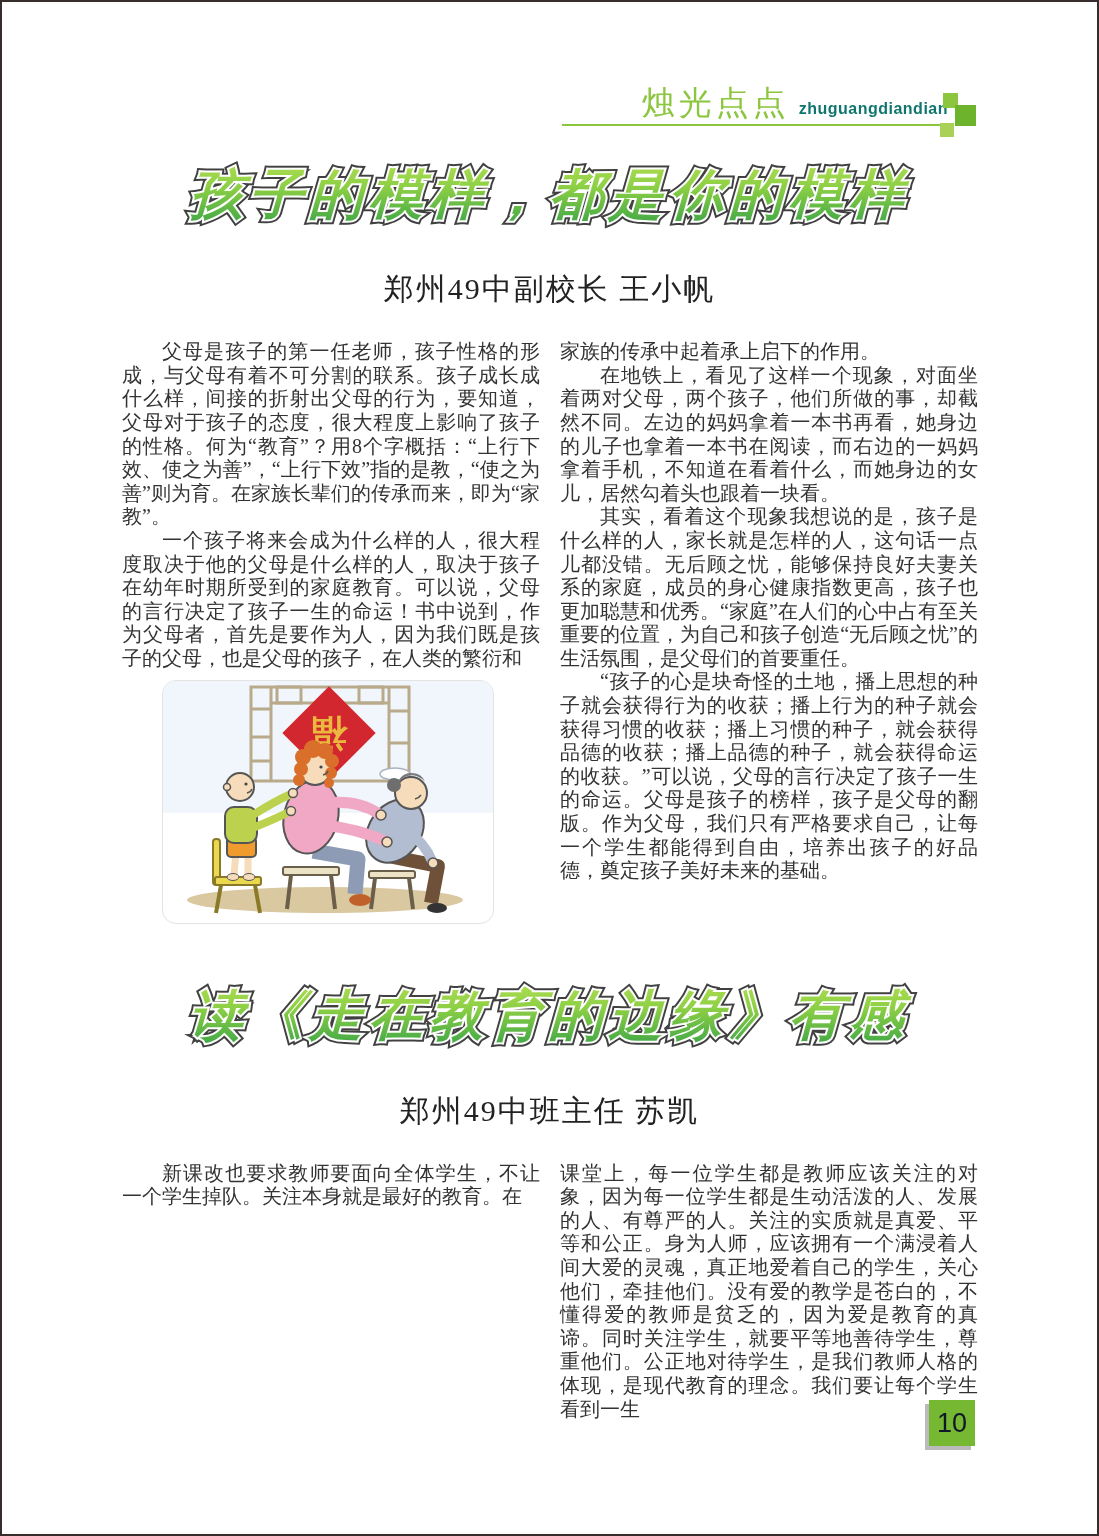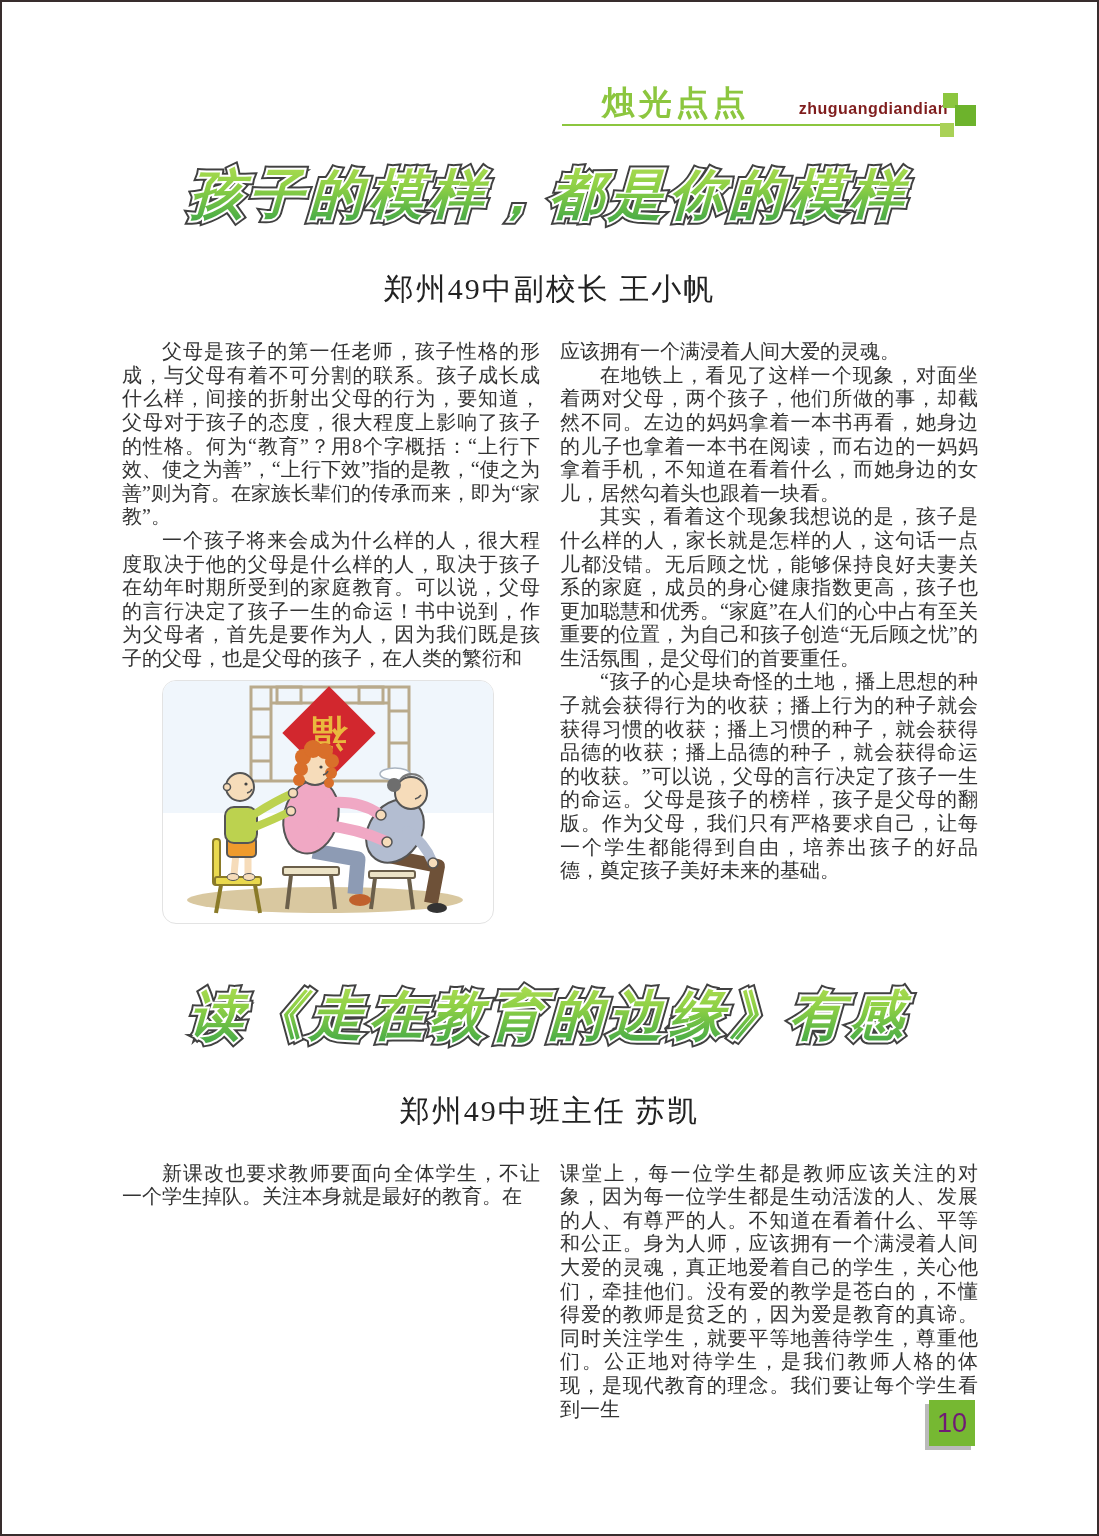--- a/index.html
+++ b/index.html
@@ -13,22 +13,22 @@
     font-family:"Liberation Serif","DejaVu Serif",serif;
     color:#2b2b2b;
   }
   
   .brand{
     position:absolute;left:560px;top:84px;width:386px;
     display:flex;align-items:flex-end;justify-content:flex-end;gap:9px;
     border-bottom:2px solid #8cc63f;padding-bottom:5px;
     font-family:"Liberation Sans","DejaVu Sans",sans-serif;
   }
-  .brand-cn{font-size:33px;font-weight:bold;color:#8cc63f;letter-spacing:4px;line-height:1;}
-  .brand-py{font-size:16px;font-weight:bold;color:#7f1d1d;line-height:1;padding-bottom:2px;letter-spacing:.5px;margin-left:40px;}
+  .brand-cn{font-size:33px;font-weight:normal;color:#8cc63f;letter-spacing:4px;line-height:1;}
+  .brand-py{font-size:16px;font-weight:bold;color:#0f766e;line-height:1;padding-bottom:2px;letter-spacing:.5px;}
   .sq{position:absolute;}
   .sq1{left:941px;top:91px;width:15px;height:15px;background:#8cc63f;}
   .sq2{left:953px;top:103px;width:21px;height:21px;background:#6db32c;}
   .sq3{left:938px;top:121px;width:14px;height:14px;background:#a9d157;}
   
   .fancy-title{
     position:relative;height:76px;margin-top:155px;
     text-align:center;
     font-family:"Liberation Serif","DejaVu Serif",serif;
     font-weight:bold;font-style:italic;
@@ -66,21 +66,21 @@
     border:1px solid #e3e3e3;border-radius:14px;
     overflow:hidden;background:#fff;
   }
   .illus svg{display:block;}
   
   .page-num{
     position:absolute;top:1398px;right:122px;
     width:46px;height:46px;background:#76b832;
     box-shadow:-4px 4px 0 rgba(130,130,130,.55);
     display:flex;align-items:center;justify-content:center;
-    color:#701a75;font-size:27px;font-family:"Liberation Sans","DejaVu Sans",sans-serif;
+    color:#0f172a;font-size:27px;font-family:"Liberation Sans","DejaVu Sans",sans-serif;
   }
 </style>
 </head>
 <body>
 
 <div class="page">
 
   <div class="brand">
     <span class="brand-cn">烛光点点</span>
     <span class="brand-py">zhuguangdiandian</span>
@@ -186,38 +186,38 @@
             <circle cx="77" cy="106" r="14" fill="#f6dcba" stroke="#555555" stroke-width="2"></circle>
             <circle cx="64" cy="106" r="3.5" fill="#f6dcba" stroke="#555555" stroke-width="1.5"></circle>
             <circle cx="83" cy="103" r="1.6" fill="#444444"></circle>
             <path d="M84,112 q4,-1 5,-4" fill="none" stroke="#555555" stroke-width="1.5"></path>
           </g>
         </svg>
       </div>
     </div>
 
     <div class="col">
-      <p>应该拥有一个满浸着人间大爱的灵魂。</p>
+      <p>家族的传承中起着承上启下的作用。</p>
       <p class="ind">在地铁上，看见了这样一个现象，对面坐着两对父母，两个孩子，他们所做的事，却截然不同。左边的妈妈拿着一本书再看，她身边的儿子也拿着一本书在阅读，而右边的一妈妈拿着手机，不知道在看着什么，而她身边的女儿，居然勾着头也跟着一块看。</p>
       <p class="ind">其实，看着这个现象我想说的是，孩子是什么样的人，家长就是怎样的人，这句话一点儿都没错。无后顾之忧，能够保持良好夫妻关系的家庭，成员的身心健康指数更高，孩子也更加聪慧和优秀。“家庭”在人们的心中占有至关重要的位置，为自己和孩子创造“无后顾之忧”的生活氛围，是父母们的首要重任。</p>
       <p class="ind">“孩子的心是块奇怪的土地，播上思想的种子就会获得行为的收获；播上行为的种子就会获得习惯的收获；播上习惯的种子，就会获得品德的收获；播上品德的种子，就会获得命运的收获。”可以说，父母的言行决定了孩子一生的命运。父母是孩子的榜样，孩子是父母的翻版。作为父母，我们只有严格要求自己，让每一个学生都能得到自由，培养出孩子的好品德，奠定孩子美好未来的基础。</p>
     </div>
   </div>
 
   <h1 class="fancy-title second">
     <span class="layer stroke-dark">读《走在教育的边缘》有感</span>
     <span class="layer stroke-white">读《走在教育的边缘》有感</span>
     <span class="layer grad-fill">读《走在教育的边缘》有感</span>
   </h1>
   <div class="byline">郑州49中班主任  苏凯</div>
 
   <div class="columns">
     <div class="col">
       <p class="ind">新课改也要求教师要面向全体学生，不让一个学生掉队。关注本身就是最好的教育。在</p>
     </div>
     <div class="col">
-      <p>课堂上，每一位学生都是教师应该关注的对象，因为每一位学生都是生动活泼的人、发展的人、有尊严的人。不知道在看着什么、平等和公正。身为人师，应该拥有一个满浸着人间大爱的灵魂，真正地爱着自己的学生，关心他们，牵挂他们。没有爱的教学是苍白的，不懂得爱的教师是贫乏的，因为爱是教育的真谛。同时关注学生，就要平等地善待学生，尊重他们。公正地对待学生，是我们教师人格的体现，是现代教育的理念。我们要让每个学生看到一生</p>
+      <p>课堂上，每一位学生都是教师应该关注的对象，因为每一位学生都是生动活泼的人、发展的人、有尊严的人。关注的实质就是真爱、平等和公正。身为人师，应该拥有一个满浸着人间大爱的灵魂，真正地爱着自己的学生，关心他们，牵挂他们。没有爱的教学是苍白的，不懂得爱的教师是贫乏的，因为爱是教育的真谛。同时关注学生，就要平等地善待学生，尊重他们。公正地对待学生，是我们教师人格的体现，是现代教育的理念。我们要让每个学生看到一生</p>
     </div>
   </div>
 
   <div class="page-num">10</div>
 
 </div>
 
 </body></html>

